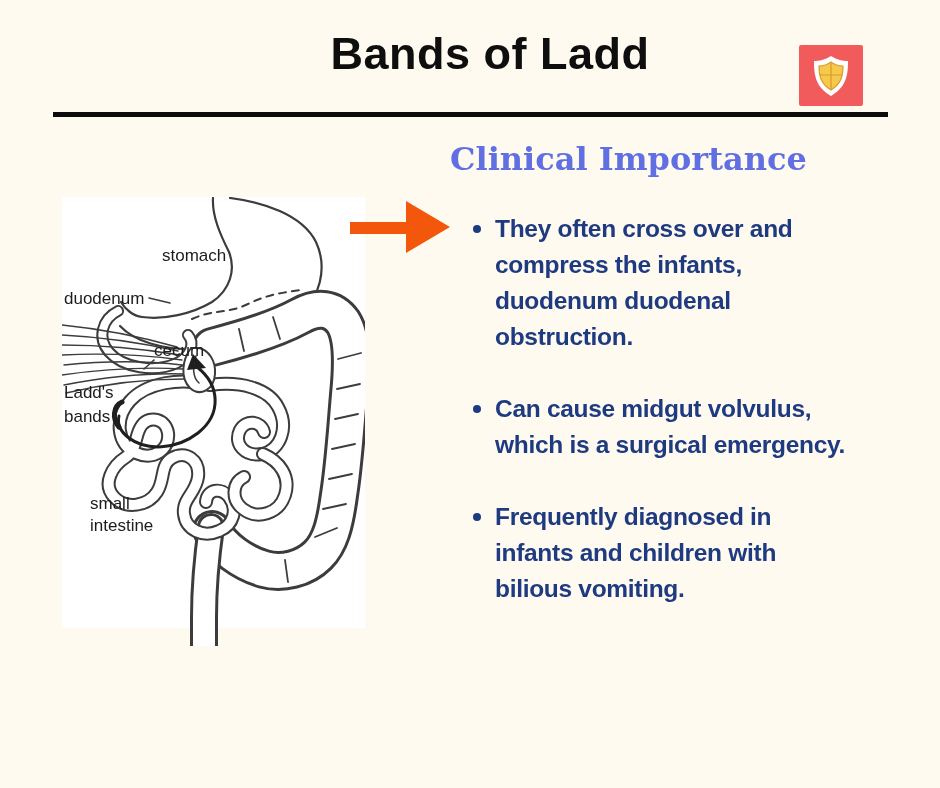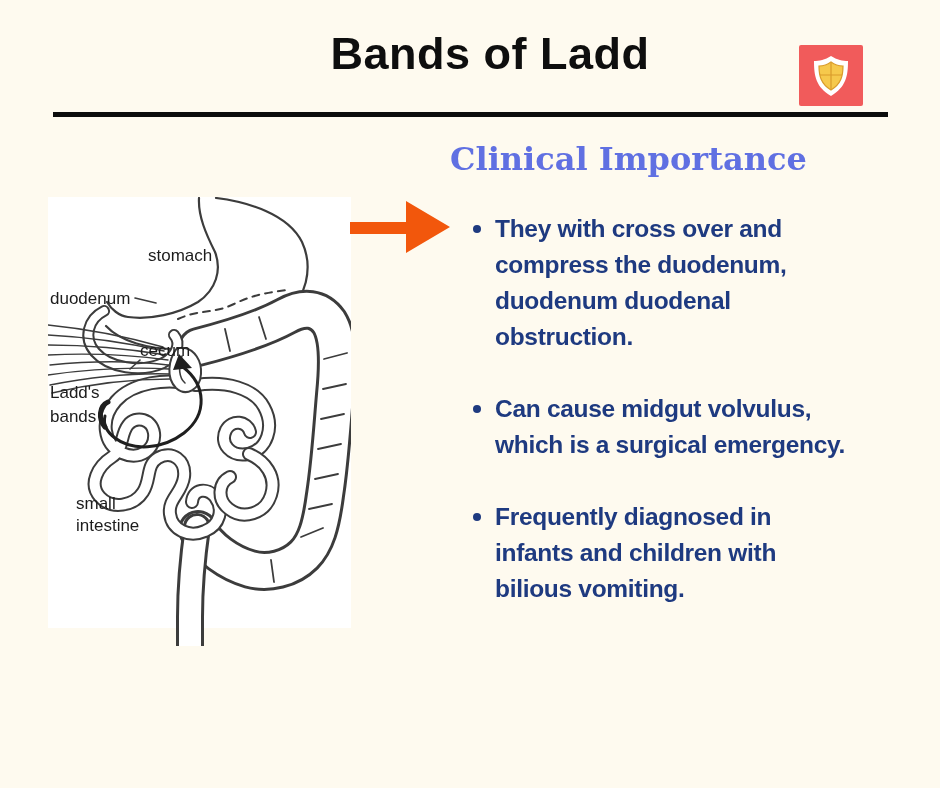--- a/index.html
+++ b/index.html
@@ -12,21 +12,21 @@
     position:absolute;left:0;top:28px;width:100%;text-align:center;
     font-family:Liberation Sans, sans-serif;
     font-weight:700;font-size:45px;color:#0e0e0e;letter-spacing:.5px;padding-left:20px;
   }
   .divider{position:absolute;left:53px;top:112px;width:835px;height:5px;background:#0c0c0c;}
   .logo{
     position:absolute;left:799px;top:45px;width:64px;height:61px;
     background:#F15B5B;border-radius:2px;
     display:flex;align-items:center;justify-content:center;
   }
-  .diagram{position:absolute;left:48px;top:197px;width:303px;height:431px;background:#ffffff;text-align:center;}
+  .diagram{position:absolute;left:62px;top:197px;width:303px;height:431px;background:#ffffff;text-align:center;}
   .arrow{position:absolute;left:350px;top:199px;width:102px;height:56px;}
   .clinical-heading{
     position:absolute;left:450px;top:140px;width:440px;text-align:left;
     font-family:"DejaVu Serif","Liberation Serif",serif;
     font-weight:700;font-size:32px;color:#6070E2;
   }
   .bullets{position:absolute;left:473px;top:211px;width:420px;list-style:none;margin:0;padding:0;}
   .bullet{display:flex;margin:0 0 36px 0;}
   .dot{width:8px;height:8px;border-radius:50%;background:#1E3A80;margin:14px 14px 0 0;flex:none;}
   .lines span{
@@ -133,22 +133,22 @@
   <svg class="arrow" viewBox="0 0 102 56">
     <polygon points="0,23 56,23 56,2 100,28 56,54 56,35 0,35" fill="#F2570C"></polygon>
   </svg>
 
   <div class="clinical-heading">Clinical Importance</div>
 
   <ul class="bullets">
     <li class="bullet">
       <span class="dot"></span>
       <span class="lines">
-        <span>They with cross over and</span>
-        <span>compress the duodenum,</span>
+        <span>They often cross over and</span>
+        <span>compress the infants,</span>
         <span>duodenum duodenal</span>
         <span>obstruction.</span>
       </span>
     </li>
     <li class="bullet">
       <span class="dot"></span>
       <span class="lines">
         <span>Can cause midgut volvulus,</span>
         <span>which is a surgical emergency.</span>
       </span>

